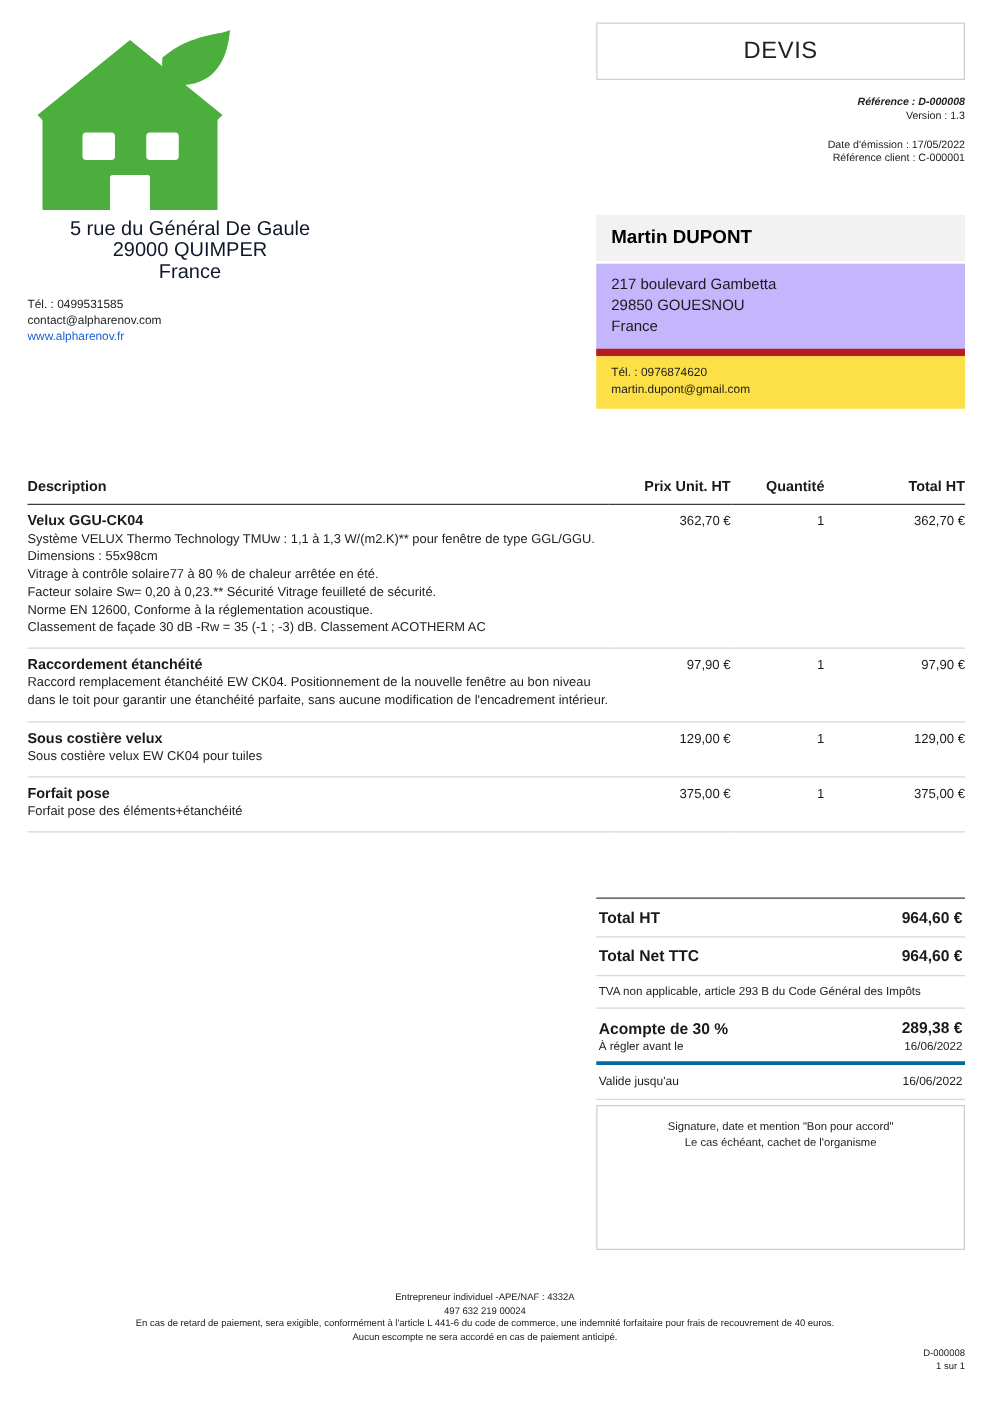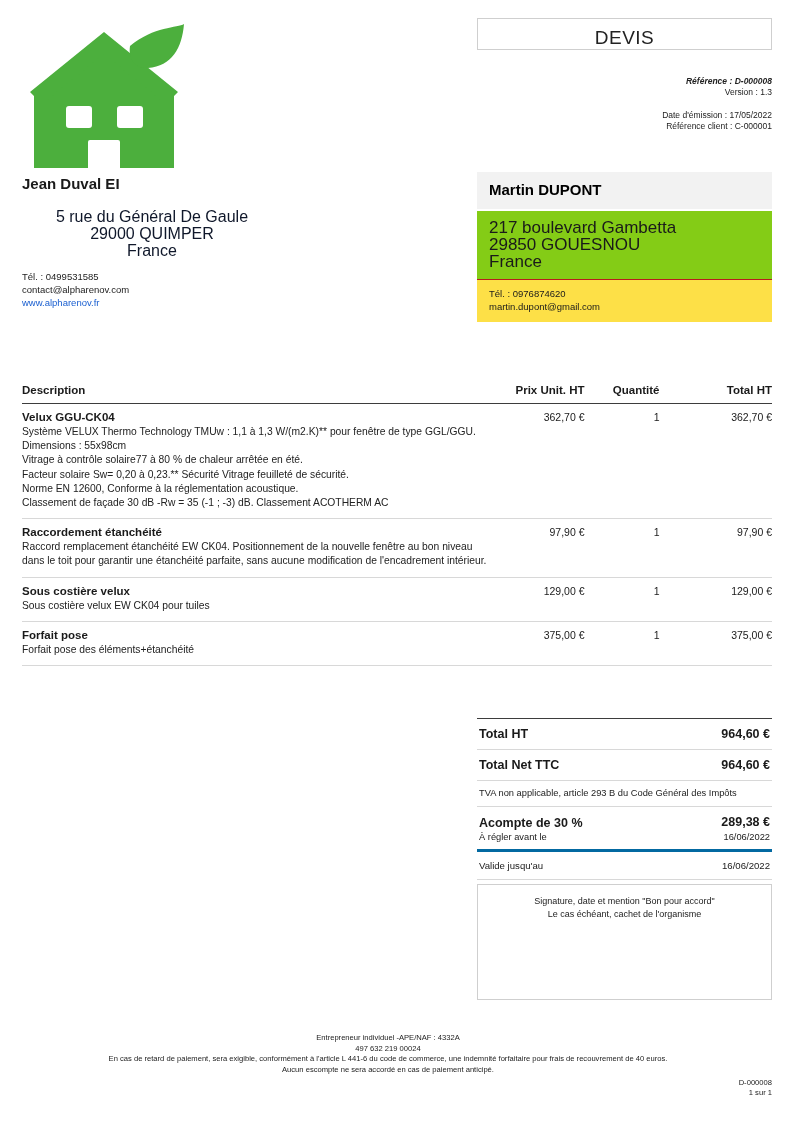--- a/index.html
+++ b/index.html
@@ -36,25 +36,25 @@
     left: 0;
     top: 0;
     width: 170px;
     height: 160px;
   }
   .devis-box {
     position: absolute;
     right: 0;
     top: 0;
     width: 295px;
-    height: 32px;
+    height: 46px;
     border: 1px solid #cfcfcf;
     box-sizing: border-box;
     display: flex;
-    align-items: flex-end;
+    align-items: center;
     justify-content: center;
   }
   .devis-title {
     font-size: 19px;
     letter-spacing: 0.5px;
     color: #222;
   }
   .meta {
     position: absolute;
     right: 0;
@@ -108,24 +108,24 @@
     background: #f2f2f2;
     padding: 9px 12px 10px 12px;
     border-bottom: 2px solid #ffffff;
   }
   .client-name {
     font-size: 15px;
     font-weight: bold;
     color: #000000;
   }
   .client-addr-row {
-    background: #84cc16;
+    background: #c4b5fd;
     padding: 8px 12px 9px 12px;
-    border-bottom: 1px solid #b91c1c;
-    font-size: 17px;
+    border-bottom: 6px solid #b91c1c;
+    font-size: 12px;
     line-height: 17px;
   }
   .client-contact-row {
     background: #fde047;
     padding: 7px 12px 9px 12px;
     font-size: 9.5px;
     line-height: 13px;
   }
 
   
@@ -292,21 +292,20 @@
         <span>17/05/2022</span>
       </div>
       <div>
         <span>Référence client :</span>
         <span>C-000001</span>
       </div>
     </div>
   </div>
 
   <div class="emitter">
-    <div class="emitter-name">Jean Duval EI</div>
     <div class="emitter-addr">
       <div>5 rue du Général De Gaule</div>
       <div>29000 QUIMPER</div>
       <div>France</div>
     </div>
     <div class="emitter-contact">
       <div>Tél. : 0499531585</div>
       <div>contact@alpharenov.com</div>
     </div>
     <div class="emitter-web">www.alpharenov.fr</div>

